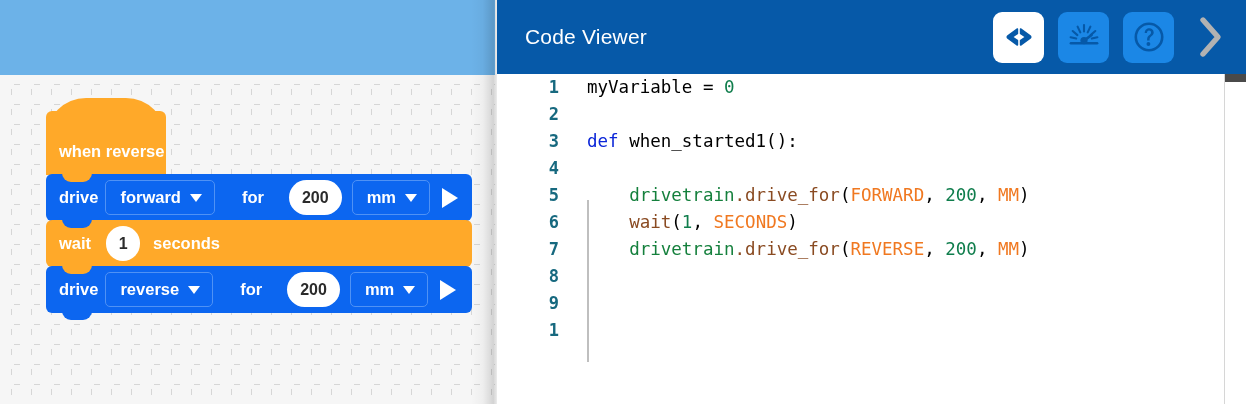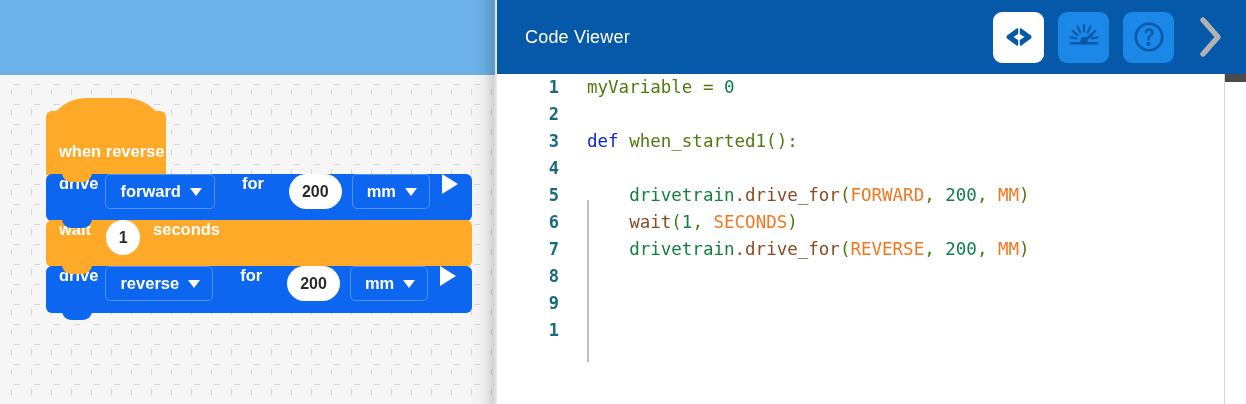--- a/index.html
+++ b/index.html
@@ -101,21 +101,21 @@
     font-size: 16.5px;
     font-weight: bold;
     padding: 0 0 14px 13px;
     white-space: nowrap;
   }
 
   
   .stmt-block {
     position: relative;
     display: flex;
-    align-items: flex-start;
+    align-items: center;
     box-sizing: border-box;
     padding: 0 14px 0 13px;
     height: 47px;
     border-radius: 6px;
     white-space: nowrap;
     color: #ffffff;
     font-size: 16.5px;
     font-weight: bold;
     margin-top: -1px;
   }
@@ -207,21 +207,21 @@
   #code-header {
     position: absolute;
     left: 0; top: 0; right: 0;
     height: 74px;
     background: #0659a8;
     display: flex;
     align-items: center;
   }
   #code-title {
     color: #ffffff;
-    font-size: 18px;
+    font-size: 21px;
     font-weight: normal;
     padding-left: 28px;
     letter-spacing: 0.2px;
     white-space: nowrap;
   }
   #header-actions {
     margin-left: auto;
     display: flex;
     align-items: center;
     gap: 14px;
@@ -298,21 +298,21 @@
     height: 162px;
     background: #bfbfbf;
   }
 
   
   .t-kw   { color: #0b26d8; }
   .t-num  { color: #0f7d4c; }
   .t-fn   { color: #8a4b22; }
   .t-obj  { color: #15803d; }
   .t-const{ color: #f07820; }
-  .t-plain{ color: #4d7c0f; }
+  .t-plain{ color: #000000; }
 </style>
 </head>
 <body>
 
 <div id="root">
 
   <div id="blocks-panel">
 
     <div id="workspace-topbar"></div>
     <div id="blocks-canvas"></div>

